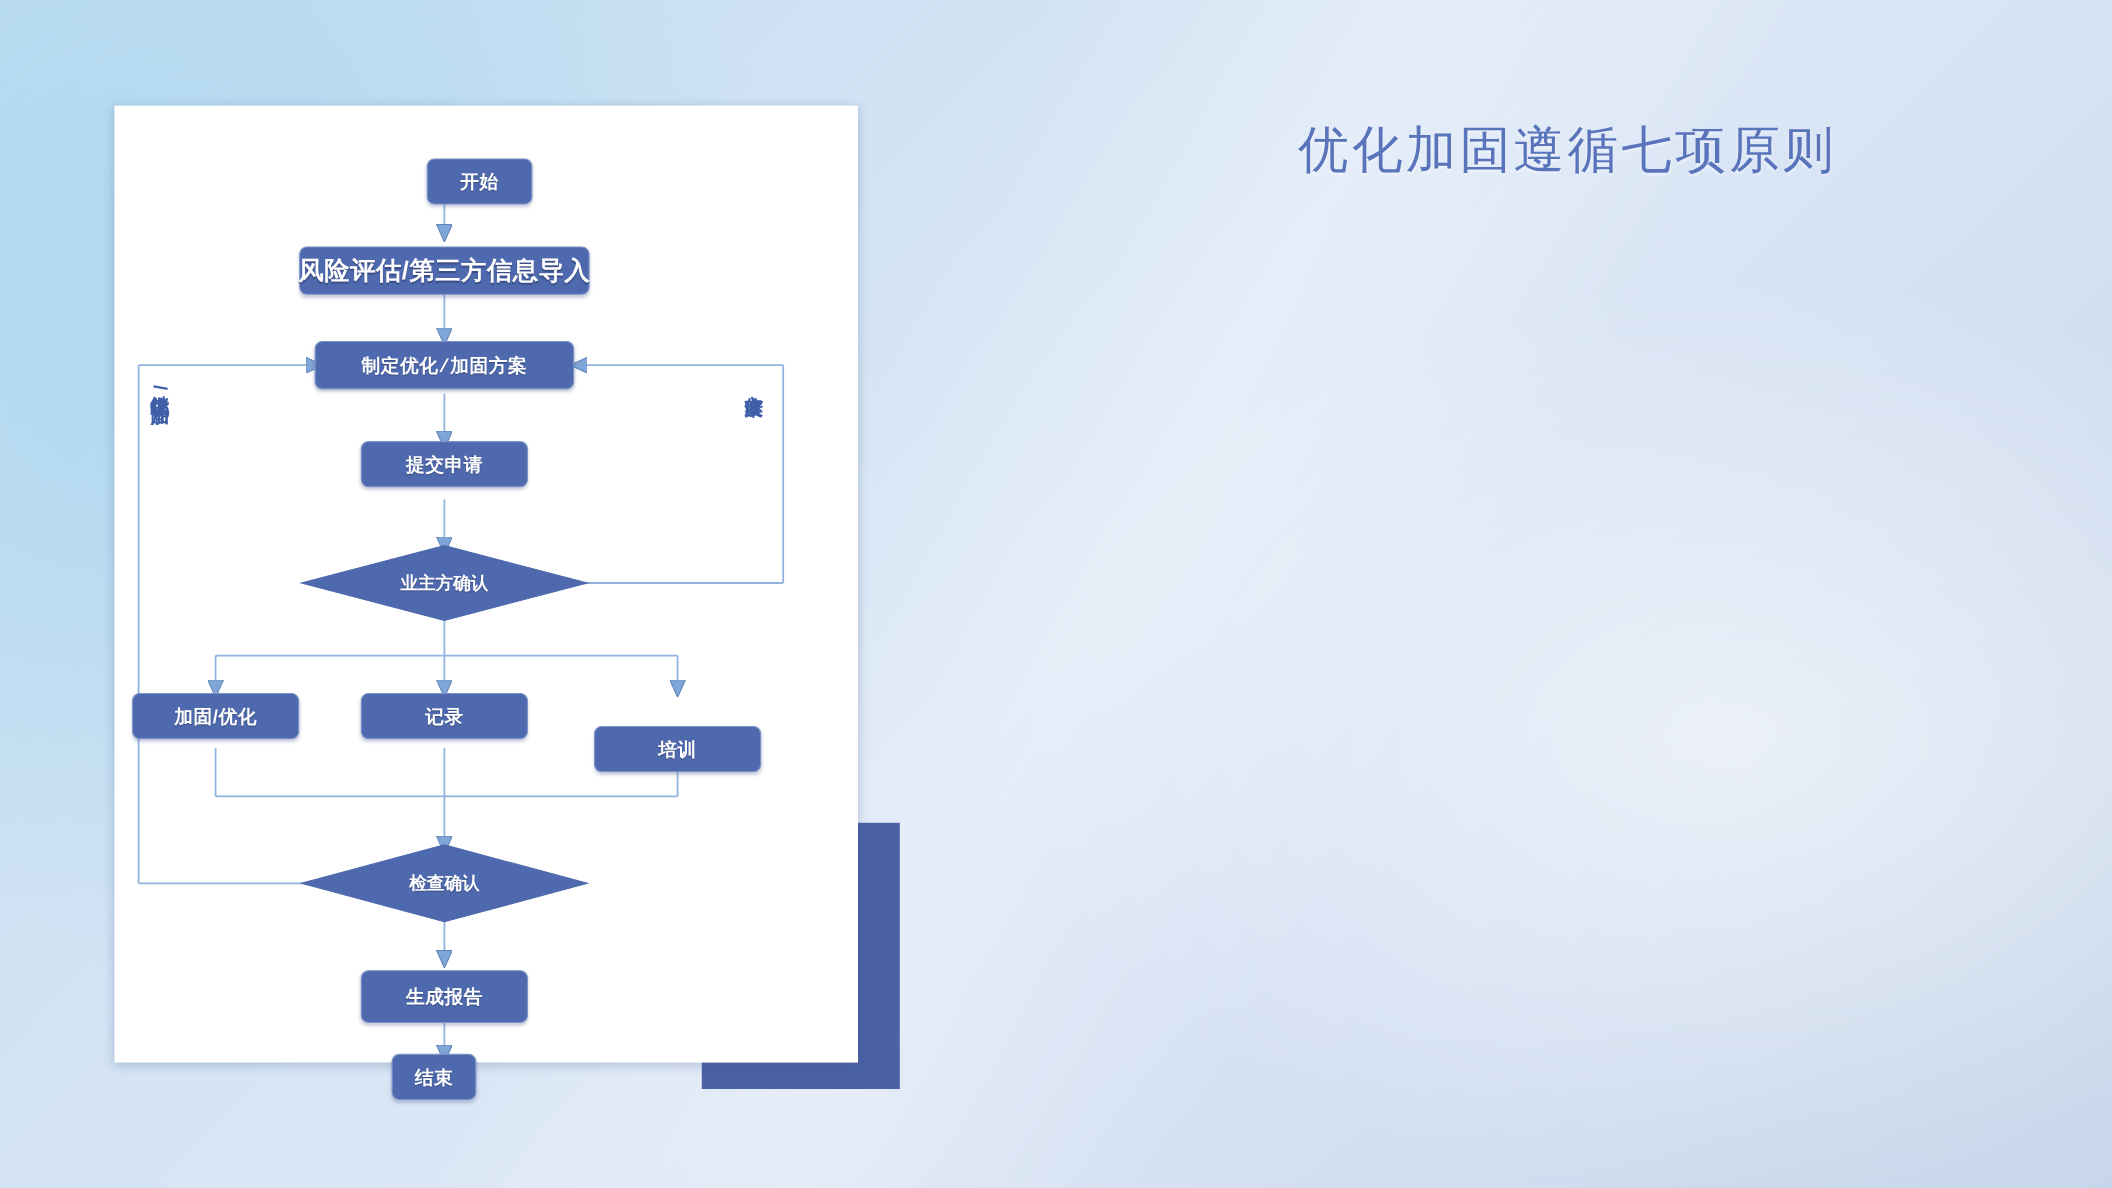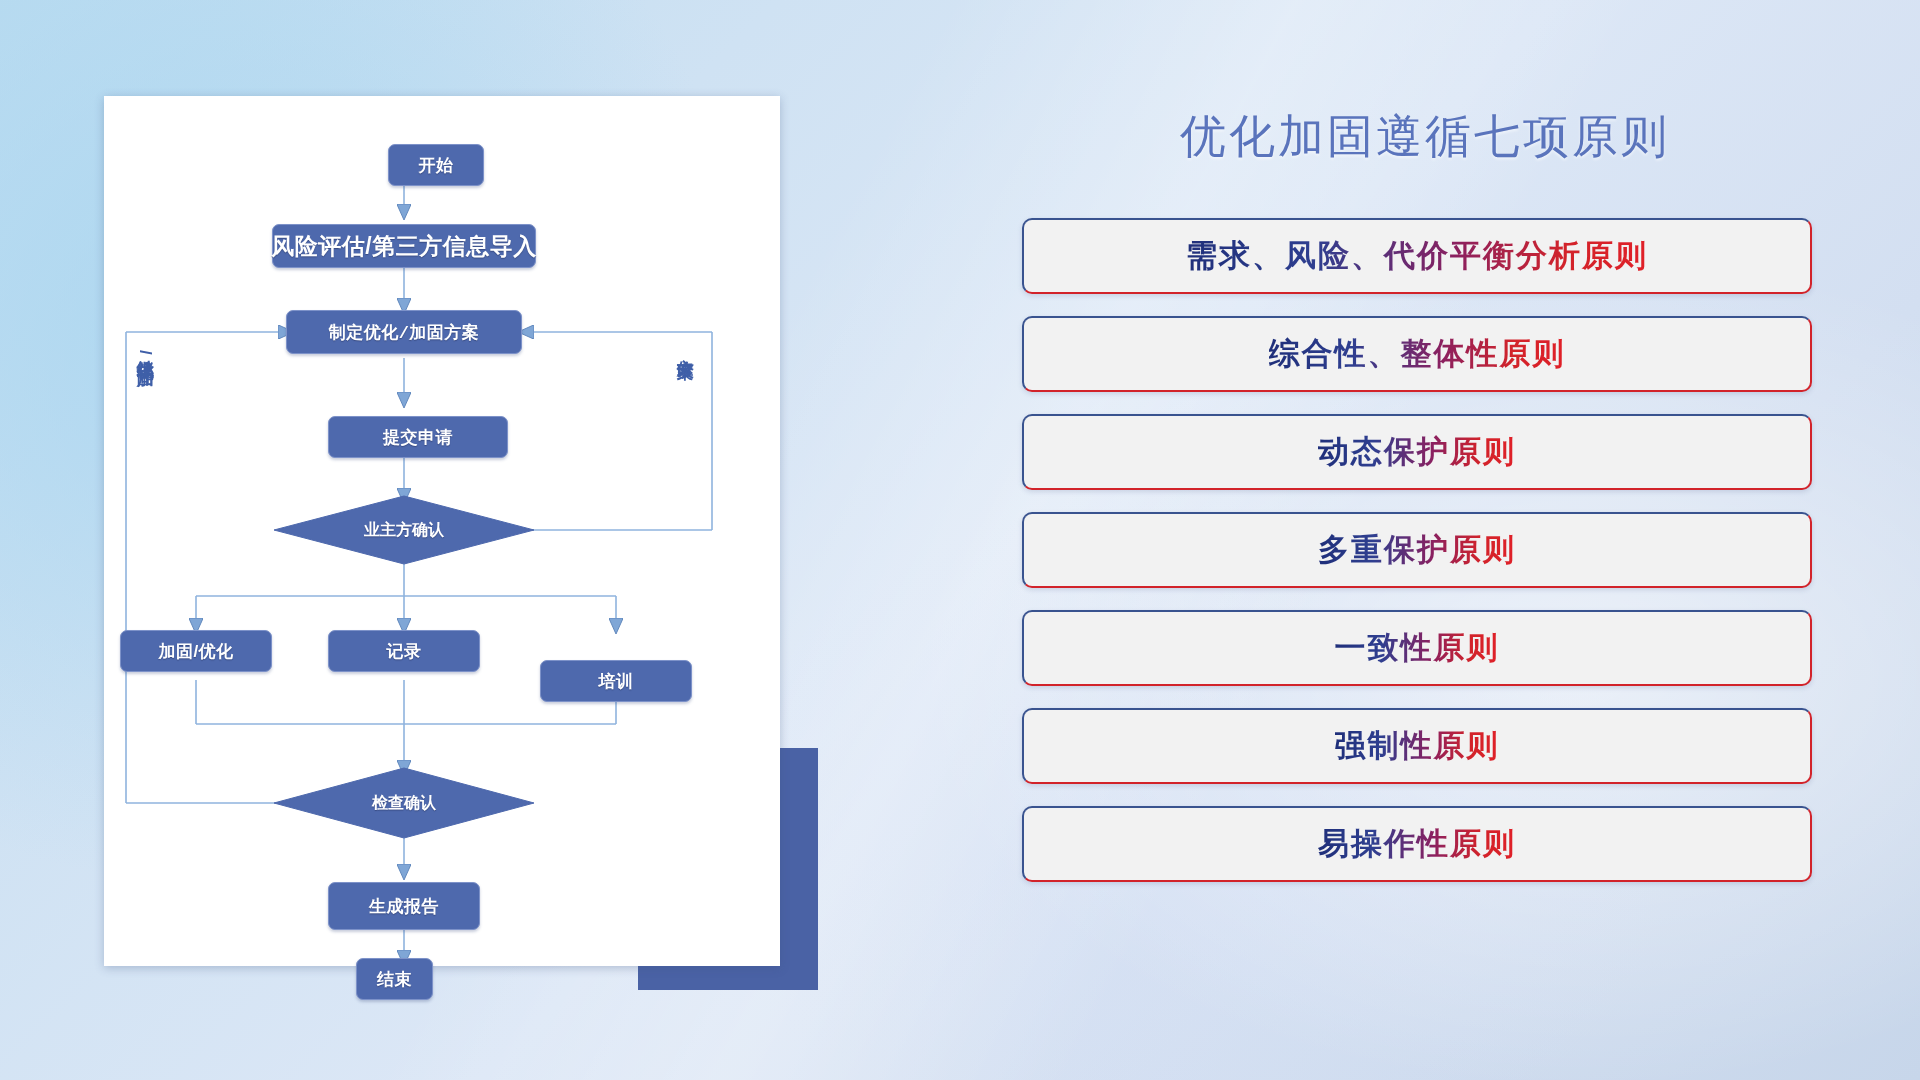--- a/index.html
+++ b/index.html
@@ -192,21 +192,21 @@
     </div>
 
     <div class="node" style="left:168px; top:128px; width:264px; height:44px; font-size:23px;">
       <span>风险评估/第三方信息导入</span>
     </div>
 
     <div class="node" style="left:182px; top:214px; width:236px; height:44px; font-size:17px;font-family:Liberation Mono, monospace;">
       <span>制定优化/加固方案</span>
     </div>
 
-    <div class="node" style="left:224px; top:320px; width:180px; height:42px; font-size:17px;">
+    <div class="node" style="left:224px; top:305px; width:152px; height:42px; font-size:17px;">
       <span>提交申请</span>
     </div>
 
     <div class="diamond-label" style="left:170px; top:420px; width:260px; height:28px; font-size:16px;">
       <span>业主方确认</span>
     </div>
 
     <div class="node" style="left:16px; top:534px; width:152px; height:42px; font-size:17px;">
       <span>加固/优化</span>
     </div>
@@ -235,44 +235,13 @@
 
     <div class="vlabel" style="left:572px; top:250px;">方案修改</div>
 
   </div>
 </div>
 
 <div class="right">
 
   <div class="right-title">优化加固遵循七项原则</div>
 
-  <div class="cards">
-
-    <div class="card">
-      <span class="card-label">需求、风险、代价平衡分析原则</span>
-    </div>
-
-    <div class="card">
-      <span class="card-label">综合性、整体性原则</span>
-    </div>
-
-    <div class="card">
-      <span class="card-label">动态保护原则</span>
-    </div>
-
-    <div class="card">
-      <span class="card-label">多重保护原则</span>
-    </div>
-
-    <div class="card">
-      <span class="card-label">一致性原则</span>
-    </div>
-
-    <div class="card">
-      <span class="card-label">强制性原则</span>
-    </div>
-
-    <div class="card">
-      <span class="card-label">易操作性原则</span>
-    </div>
-
-  </div>
 </div>
 
 </body></html>

